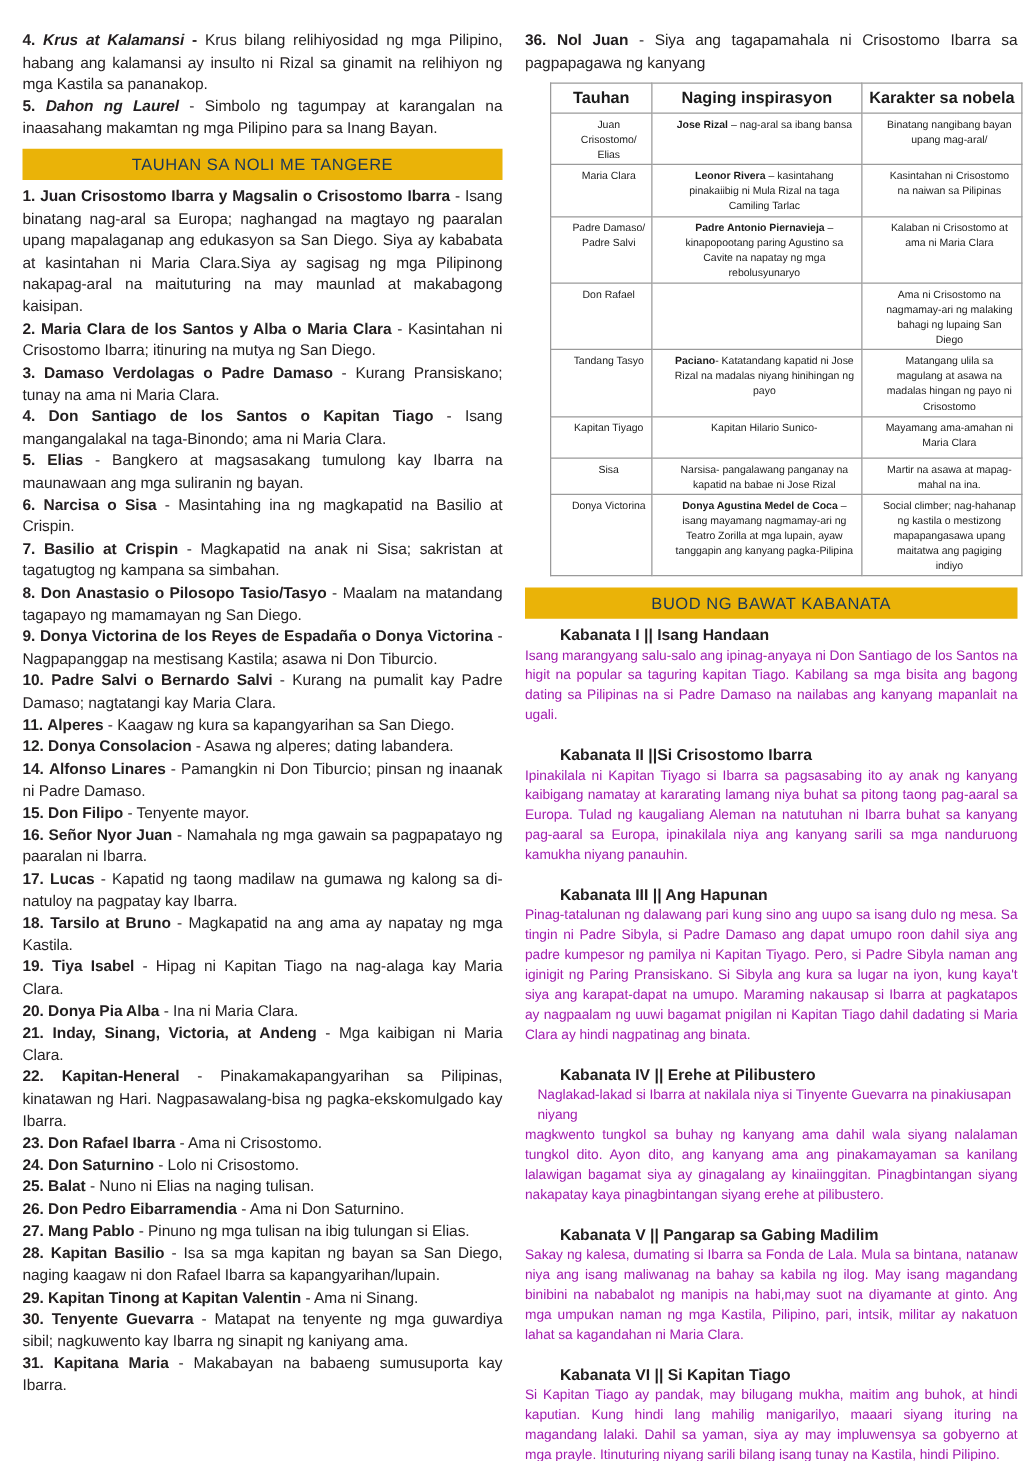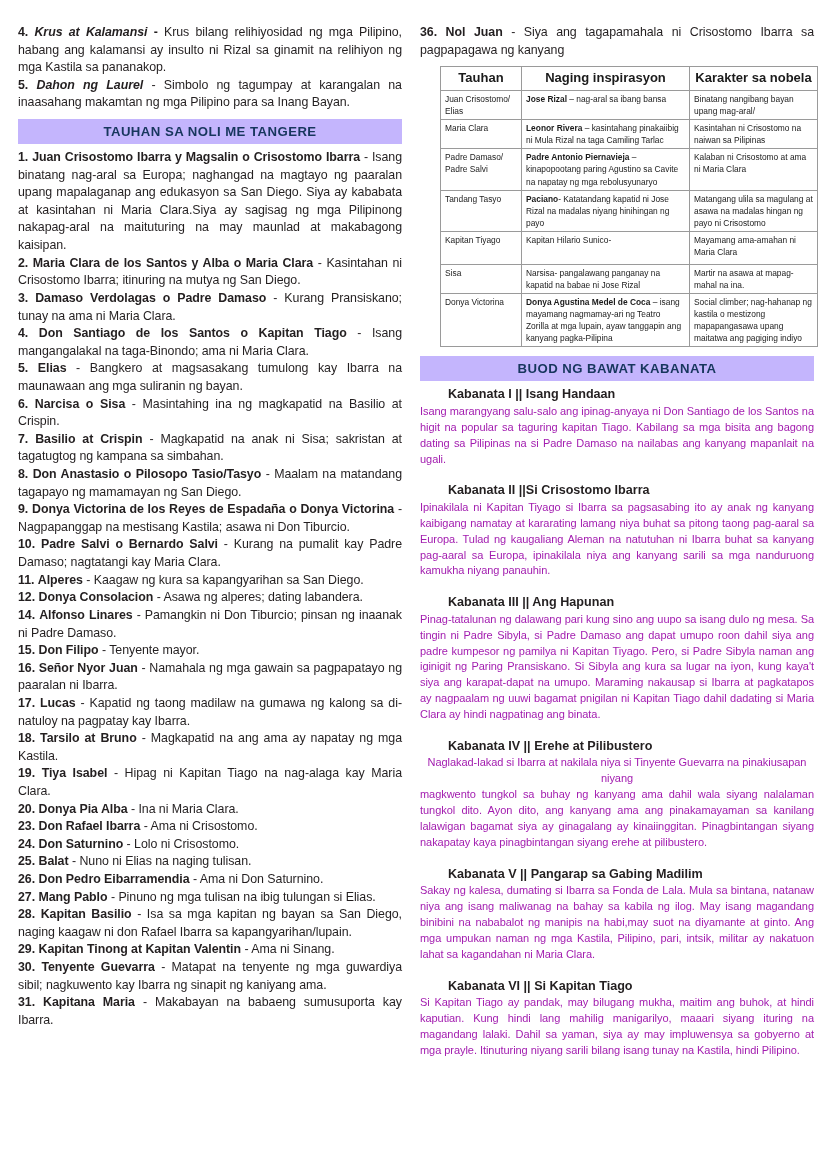--- a/index.html
+++ b/index.html
@@ -41,23 +41,23 @@
     text-justify: inter-word;
     color: #231f20;
     letter-spacing: -0.05px;
   }
   p.entry .num { font-weight: 700; }
   p.entry b { font-weight: 700; }
   p.entry i { font-style: italic; font-weight: 700; }
 
   
   .banner {
-    background: #c4b5fd;
+    background: #eab308;
     color: #17365d;
-    font-weight: 700;
+    font-weight: 400;
     font-size: 13.2px;
     letter-spacing: 0.45px;
     text-align: center;
     padding: 5px 0 5px 0;
     margin: 7px 0 5px 0;
   }
   .banner-right {
     margin: 9px 0 4px 0;
   }
 
@@ -67,23 +67,23 @@
     width: 362px;
     margin: 7px 0 0 20px;
     font-family: "Liberation Sans", sans-serif;
     font-size: 8.4px;
     line-height: 1.44;
     color: #1b1b1b;
     table-layout: fixed;
   }
   table.insp td, table.insp th {
     border: 1px solid #9a9a9a;
-    padding: 2px 4px 2px 4px;
+    padding: 2px 4px 2px 16px;
     vertical-align: top;
-    text-align: left;
+    text-align: center;
   }
   table.insp thead th {
     text-align: center;
     font-weight: 700;
     font-size: 13px;
     padding: 2px 2px;
   }
   table.insp td.c0 { width: 76px; }
   table.insp td.c1 { width: 163px; }
   table.insp td.c2 { width: 123px; }
@@ -106,21 +106,21 @@
   .kab-body {
     margin: 0 0 14px 0;
     font-size: 11px;
     line-height: 1.45;
     text-align: justify;
     text-justify: inter-word;
     color: #a21caf;
     letter-spacing: -0.05px;
   }
   .kab-body.last { margin-bottom: 0; }
-  .kab-body .nojust { text-align: center; display:block; }
+  .kab-body .nojust { text-align: left; display:block;margin-left:10px; }
 </style>
 </head>
 <body>
 
 <div class="page">
 
   <div class="col">
 
     <div>
       <p class="entry">
@@ -148,20 +148,22 @@
       <p class="entry"><span class="num">10.</span> <b>Padre Salvi o Bernardo Salvi</b><span> - </span><span>Kurang na pumalit kay Padre Damaso; nagtatangi kay Maria Clara.</span></p>
       <p class="entry"><span class="num">11.</span> <b>Alperes</b><span> - </span><span>Kaagaw ng kura sa kapangyarihan sa San Diego.</span></p>
       <p class="entry"><span class="num">12.</span> <b>Donya Consolacion</b><span> - </span><span>Asawa ng alperes; dating labandera.</span></p>
       <p class="entry"><span class="num">14.</span> <b>Alfonso Linares</b><span> - </span><span>Pamangkin ni Don Tiburcio; pinsan ng inaanak ni Padre Damaso.</span></p>
       <p class="entry"><span class="num">15.</span> <b>Don Filipo</b><span> - </span><span>Tenyente mayor.</span></p>
       <p class="entry"><span class="num">16.</span> <b>Señor Nyor Juan</b><span> - </span><span>Namahala ng mga gawain sa pagpapatayo ng paaralan ni Ibarra.</span></p>
       <p class="entry"><span class="num">17.</span> <b>Lucas</b><span> - </span><span>Kapatid ng taong madilaw na gumawa ng kalong sa di-natuloy na pagpatay kay Ibarra.</span></p>
       <p class="entry"><span class="num">18.</span> <b>Tarsilo at Bruno</b><span> - </span><span>Magkapatid na ang ama ay napatay ng mga Kastila.</span></p>
       <p class="entry"><span class="num">19.</span> <b>Tiya Isabel</b><span> - </span><span>Hipag ni Kapitan Tiago na nag-alaga kay Maria Clara.</span></p>
       <p class="entry"><span class="num">20.</span> <b>Donya Pia Alba</b><span> - </span><span>Ina ni Maria Clara.</span></p>
+      <p class="entry"><span class="num">21.</span> <b>Inday, Sinang, Victoria, at Andeng</b><span> - </span><span>Mga kaibigan ni Maria Clara.</span></p>
+      <p class="entry"><span class="num">22.</span> <b>Kapitan-Heneral</b><span> - </span><span>Pinakamakapangyarihan sa Pilipinas, kinatawan ng Hari. Nagpasawalang-bisa ng pagka-ekskomulgado kay Ibarra.</span></p>
       <p class="entry"><span class="num">23.</span> <b>Don Rafael Ibarra</b><span> - </span><span>Ama ni Crisostomo.</span></p>
       <p class="entry"><span class="num">24.</span> <b>Don Saturnino</b><span> - </span><span>Lolo ni Crisostomo.</span></p>
       <p class="entry"><span class="num">25.</span> <b>Balat</b><span> - </span><span>Nuno ni Elias na naging tulisan.</span></p>
       <p class="entry"><span class="num">26.</span> <b>Don Pedro Eibarramendia</b><span> - </span><span>Ama ni Don Saturnino.</span></p>
       <p class="entry"><span class="num">27.</span> <b>Mang Pablo</b><span> - </span><span>Pinuno ng mga tulisan na ibig tulungan si Elias.</span></p>
       <p class="entry"><span class="num">28.</span> <b>Kapitan Basilio</b><span> - </span><span>Isa sa mga kapitan ng bayan sa San Diego, naging kaagaw ni don Rafael Ibarra sa kapangyarihan/lupain.</span></p>
       <p class="entry"><span class="num">29.</span> <b>Kapitan Tinong at Kapitan Valentin</b><span> - </span><span>Ama ni Sinang.</span></p>
       <p class="entry"><span class="num">30.</span> <b>Tenyente Guevarra</b><span> - </span><span>Matapat na tenyente ng mga guwardiya sibil; nagkuwento kay Ibarra ng sinapit ng kaniyang ama.</span></p>
       <p class="entry"><span class="num">31.</span> <b>Kapitana Maria</b><span> - </span><span>Makabayan na babaeng sumusuporta kay Ibarra.</span></p>
 
@@ -193,20 +195,27 @@
           <td class="c0">Maria Clara</td>
           <td class="c1"><b>Leonor Rivera</b><span> – kasintahang pinakaiibig ni Mula Rizal na taga Camiling Tarlac</span></td>
           <td class="c2">Kasintahan ni Crisostomo na naiwan sa Pilipinas</td>
         </tr>
         <tr>
           <td class="c0">Padre Damaso/ Padre Salvi</td>
           <td class="c1"><b>Padre Antonio Piernavieja</b><span> – kinapopootang paring Agustino sa Cavite na napatay ng mga rebolusyunaryo</span></td>
           <td class="c2">Kalaban ni Crisostomo at ama ni Maria Clara</td>
         </tr>
         <tr>
+          <td class="c0">Don Rafael</td>
+          <td class="c1">
+              <span class="cell-pad-2"></span>
+            </td>
+          <td class="c2">Ama ni Crisostomo na nagmamay-ari ng malaking bahagi ng lupaing San Diego</td>
+        </tr>
+        <tr>
           <td class="c0">Tandang Tasyo</td>
           <td class="c1"><b>Paciano</b><span>- Katatandang kapatid ni Jose Rizal na madalas niyang hinihingan ng payo</span></td>
           <td class="c2">Matangang ulila sa magulang at asawa na madalas hingan ng payo ni Crisostomo</td>
         </tr>
         <tr>
           <td class="c0">Kapitan Tiyago</td>
           <td class="c1">
               <span class="cell-pad-1">Kapitan Hilario Sunico-</span>
             </td>
           <td class="c2">Mayamang ama-amahan ni Maria Clara</td>

